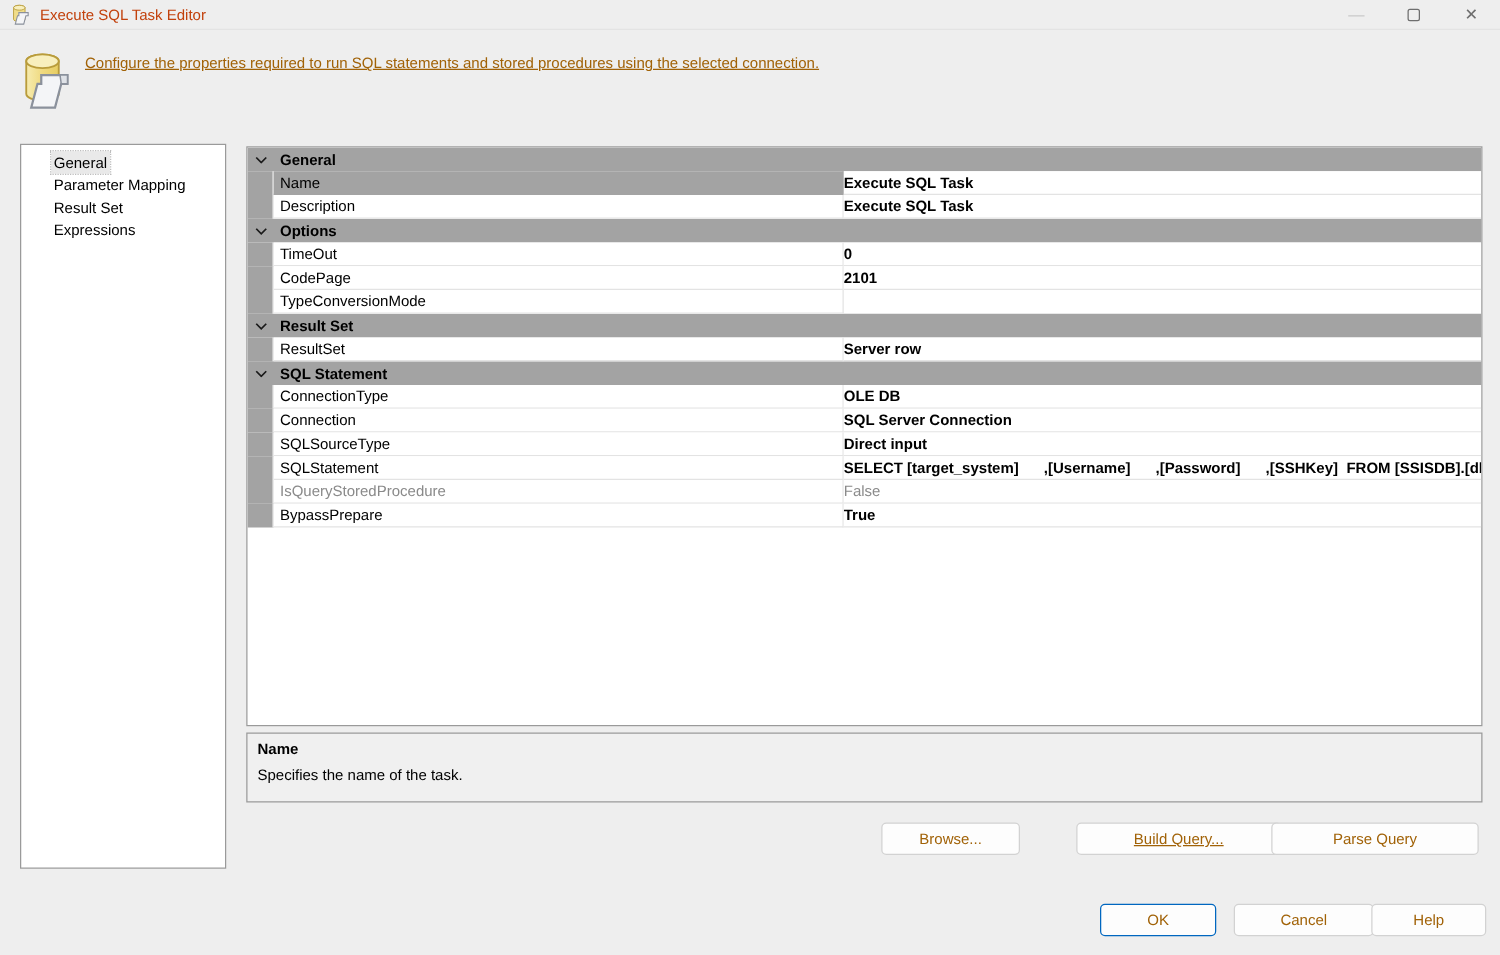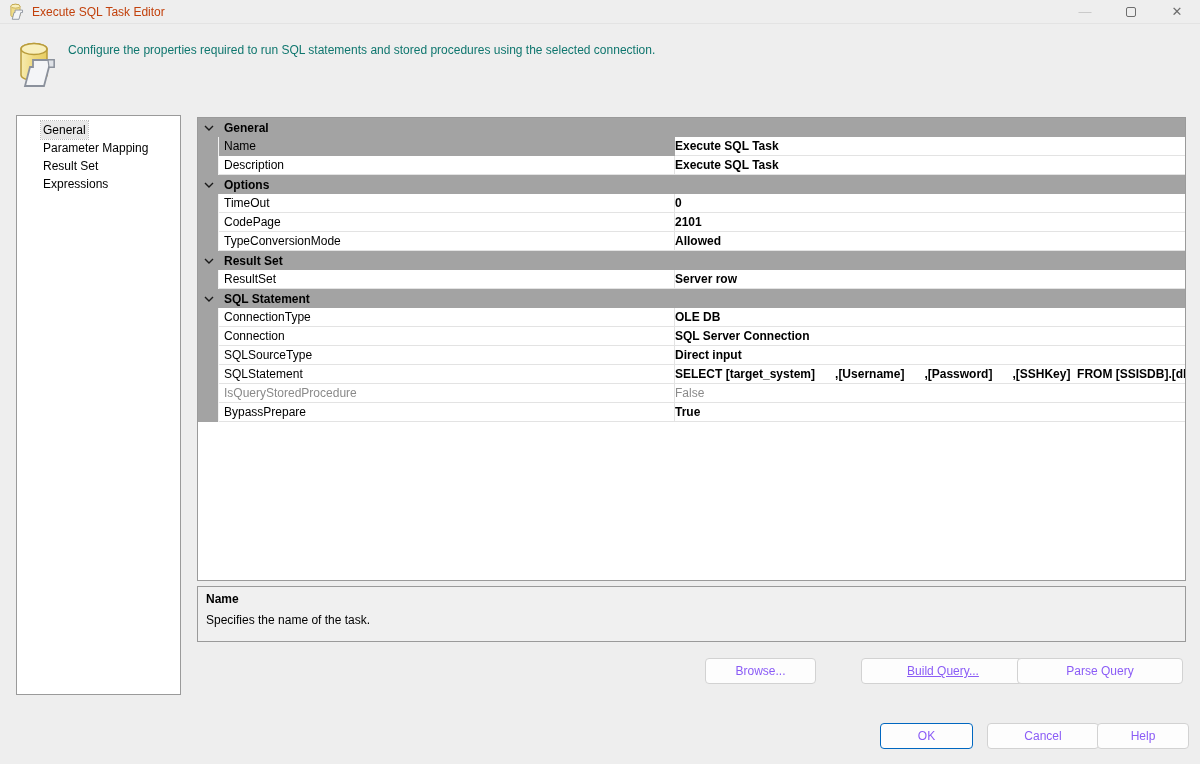--- a/index.html
+++ b/index.html
@@ -20,21 +20,21 @@
   }
   .titlebar .app-icon { margin-left:8px; width:17px; height:17px; display:inline-flex; }
   .titlebar .title { margin-left:7px; color:#c2410c; font-size:12px; }
   .win-controls { margin-left:auto; display:flex; align-items:center; height:100%; }
   .win-btn { width:46px; height:24px; display:flex; align-items:center; justify-content:center;
              color:#6e6e6e; font-size:13px; cursor:default; }
   .win-btn.min { color:#c6c6c6; }
   .win-btn .maxbox { width:10px; height:10px; border:1px solid #6e6e6e; border-radius:2px; display:inline-block; }
   
   .header-icon { position:absolute; left:17px; top:40px; width:40px; height:48px; }
-  .header-text { position:absolute; left:68px; top:43px; width:900px; color:#0f766e; }
+  .header-text { position:absolute; left:68px; top:43px; width:900px; color:#a16207;text-decoration:underline; }
   
   .sidebar {
     position:absolute; left:16px; top:115px; width:165px; height:580px;
     background:#ffffff; border:1px solid #9a9a9a; padding-top:5px;
   }
   .side-item { height:18px; line-height:18px; padding-left:24px; cursor:default; }
   .side-item span { display:inline-block; padding:0 2px; }
   .side-item.selected span { background:#e9e9e9; outline:1px dotted #bdbdbd; }
   
   .grid {
@@ -65,21 +65,21 @@
   .desc-panel {
     position:absolute; left:197px; top:586px; width:989px; height:56px;
     background:#f0f0f0; border:1px solid #9a9a9a; padding:5px 8px;
   }
   .desc-panel .desc-title { font-weight:bold; }
   .desc-panel .desc-text { margin-top:7px; }
   
   .btn {
     position:absolute; height:26px; background:#fdfdfd;
     border:1px solid #d2d2d2; border-radius:4px;
-    font-family:"Liberation Sans", sans-serif; font-size:12px; color:#8b5cf6;
+    font-family:"Liberation Sans", sans-serif; font-size:12px; color:#a16207;
     display:flex; align-items:center; justify-content:center; cursor:default;
   }
   .btn-browse { left:705px; top:658px; width:111px; }
   .btn-build  { left:861px; top:658px; width:164px;text-decoration:underline; }
   .btn-parse  { left:1017px; top:658px; width:166px; }
   .btn-ok     { left:880px; top:723px; width:93px; border-color:#0067c0; }
   .btn-cancel { left:987px; top:723px; width:112px; }
   .btn-help   { left:1097px; top:723px; width:92px; }
 </style>
 </head>
@@ -169,21 +169,20 @@
 
   <div class="prop-row">
     <span class="gutter"></span>
     <span class="prop-label">CodePage</span>
     <span class="prop-value">2101</span>
   </div>
 
   <div class="prop-row">
     <span class="gutter"></span>
     <span class="prop-label">TypeConversionMode</span>
-    <span class="prop-value">Allowed</span>
   </div>
 
   <div class="sec-row">
     <span class="sec-chevron">
       <svg width="10" height="6" viewBox="0 0 10 6">
           <polyline points="1,1 5,5 9,1" fill="none" stroke="#1a1a1a" stroke-width="1.4"></polyline>
         </svg>
     </span>
     <span class="sec-title">Result Set</span>
   </div>

